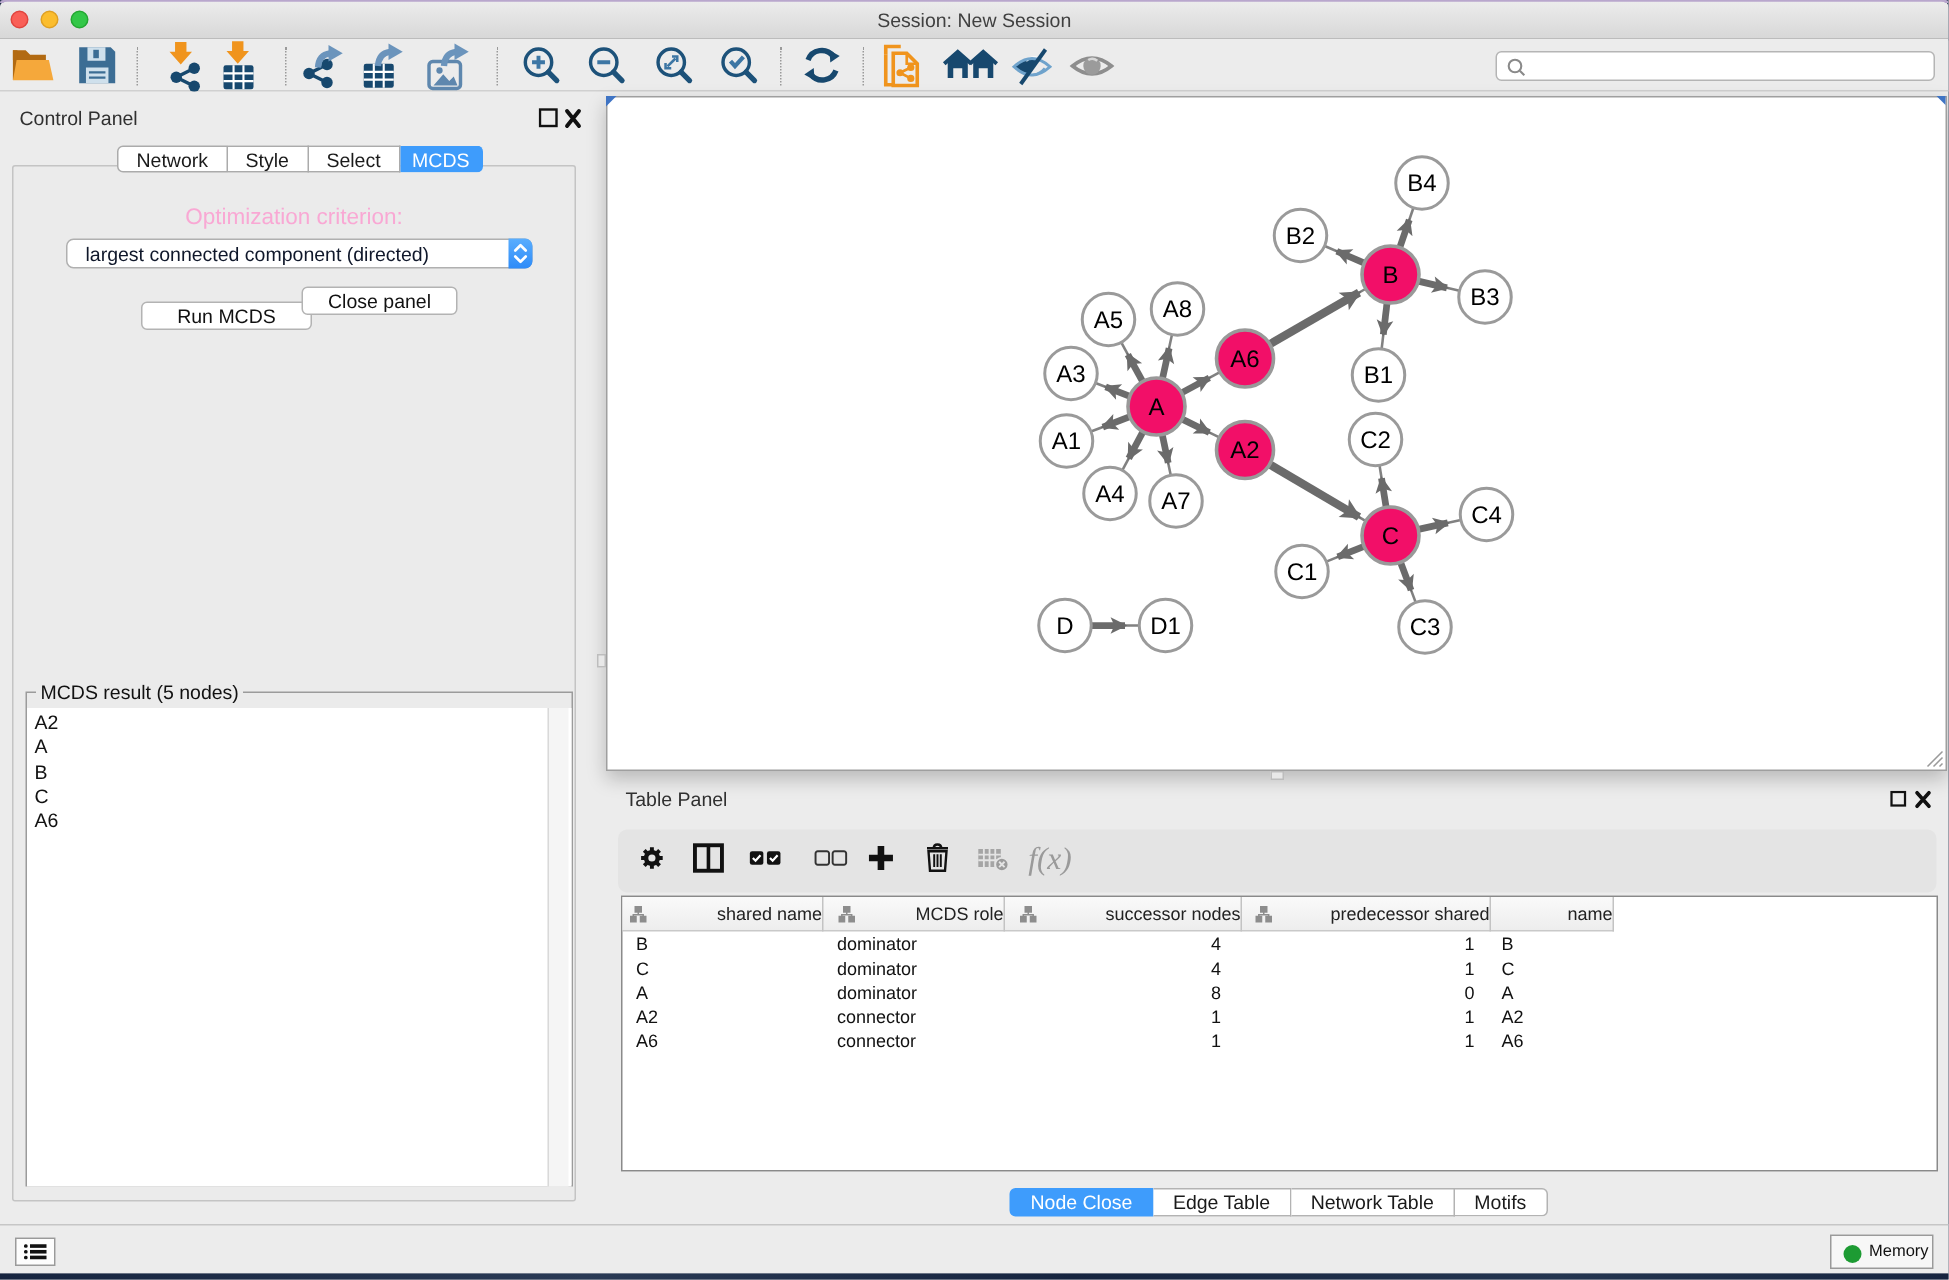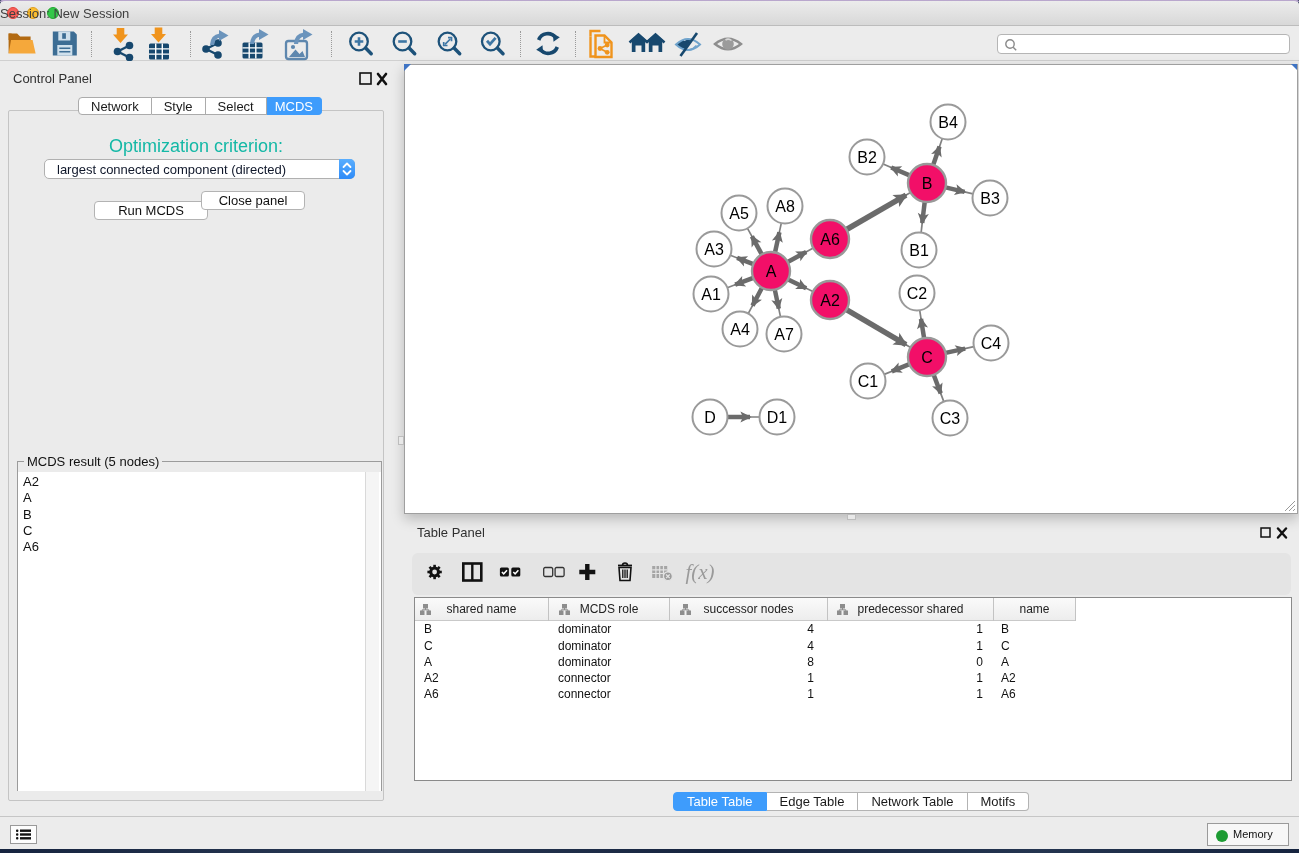--- a/index.html
+++ b/index.html
@@ -7,34 +7,34 @@
 body { font-family:"Liberation Sans", sans-serif; background:#1c2b47; position:relative; }
 .abs { position:absolute; }
 #app { position:absolute; left:0; top:0; width:1299px; height:849px; background:#ececec; border-radius:5px 5px 0 0; }
 #topline { position:absolute; left:0; top:0; width:1299px; height:2px; background:#b9a7cd; border-radius:5px 5px 0 0; }
 
 #titlebar { position:absolute; left:0; top:1px; width:1299px; height:25px; background:linear-gradient(#ececec,#d8d8d8); border-bottom:1px solid #bcbcbc; border-radius:5px 5px 0 0; }
 .tl { position:absolute; top:6px; width:12px; height:12px; border-radius:50%; }
 #titlebar .t1 { left:7px; background:#f95f57; border:0.5px solid #e0443e; }
 #titlebar .t2 { left:27px; background:#fbbd2e; border:0.5px solid #dfa023; }
 #titlebar .t3 { left:47px; background:#33c748; border:0.5px solid #24a732; }
-#title { position:absolute; top:5px; left:0; width:1299px; font-size:13px; color:#404040; }
+#title { position:absolute; top:5px; left:0; width:1299px; text-align:center; font-size:13px; color:#404040; }
 
 #toolbar { position:absolute; left:0; top:27px; width:1299px; height:34px; background:#ececec; border-bottom:1px solid #d0d0d0; }
 .sep { position:absolute; top:4px; height:26px; width:0; border-left:1px dotted #9a9a9a; }
 #search { position:absolute; left:997px; top:7px; width:293px; height:20px; background:#fff; border:1px solid #b5b5b5; border-radius:4px; }
 
 #cpanel-title { position:absolute; left:13px; top:71px; font-size:13px; color:#303030; }
 #cp-inner { position:absolute; left:8px; top:110px; width:376px; height:691px; background:#ebebeb; border:1px solid #c4c4c4; border-radius:2px; }
 .tabrow { position:absolute; display:flex; }
 .tab { font-size:13px; color:#1a1a1a; background:#fff; border:1px solid #ababab; border-left:none; padding:0 12px; height:18px; line-height:17px; text-align:center; }
 .tab.first { border-left:1px solid #ababab; border-radius:4px 0 0 4px; }
 .tab.last { border-radius:0 4px 4px 0; }
 .tab.sel { background:#3e9cfc; color:#fff; border-color:#3e9cfc; padding:0 8px; }
-#optlabel { position:absolute; left:8px; top:136px; width:376px; text-align:center; font-size:18px; color:#14b8a6; }
+#optlabel { position:absolute; left:8px; top:136px; width:376px; text-align:center; font-size:15px; color:#f9a8d4; }
 #dropdown { position:absolute; left:44px; top:159px; width:311px; height:20px; background:#fff; border:1px solid #b0b0b0; border-radius:5px; font-size:13px; color:#0f172a; line-height:19px; padding-left:12px; }
 #dropbtn { position:absolute; right:-1px; top:-1px; width:16px; height:20px; background:linear-gradient(#5aaefe,#2e8bf8); border-radius:0 5px 5px 0; }
 .btn { position:absolute; height:19px; background:#fff; border:1px solid #b3b3b3; border-radius:4px; font-size:13px; color:#111; text-align:center; line-height:18px; }
 
 #fs { position:absolute; left:17px; top:461px; width:365px; height:330px; border:1px solid #9b9b9b; }
 #fs-legend { position:absolute; left:6px; top:-8px; background:#ebebeb; padding:0 3px; font-size:13px; color:#111; }
 #fs-list { position:absolute; left:1px; top:10px; width:345px; height:318px; background:#fff; font-size:13px; color:#111; line-height:16.3px; padding:2px 0 0 4px; }
 #fs-white { position:absolute; left:0px; top:10px; width:363px; height:319px; background:#fff; }
 #fs-sb { position:absolute; right:2px; top:10px; width:14px; height:319px; background:#f5f5f5; border-left:1px solid #d9d9d9; }
 
@@ -42,31 +42,31 @@
 #nettitle { position:absolute; left:0; top:0; width:100%; height:21px; background:linear-gradient(#ededed,#d4d4d4); border-bottom:1px solid #b5b5b5; }
 #nettitle .t1 { left:7.5px; top:5px; width:10.5px; height:10.5px; background:#f95f57; border:0.5px solid #e0443e; }
 #nettitle .t2 { left:27px; top:5px; width:10.5px; height:10.5px; background:#fbbd2e; border:0.5px solid #dfa023; }
 #nettitle .t3 { left:46.5px; top:5px; width:10.5px; height:10.5px; background:#33c748; border:0.5px solid #24a732; }
 #nettitle .nt { position:absolute; width:100%; text-align:center; top:3px; font-size:13px; color:#333; }
 
 #tp-title { position:absolute; left:417px; top:525px; font-size:13px; color:#303030; }
 #tp-toolbar { position:absolute; left:412px; top:553px; width:879px; height:42px; background:#e4e4e4; border-radius:6px; }
 #tbl { position:absolute; left:414px; top:597px; width:878px; height:184px; background:#fff; border:1px solid #8a8a8a; }
 #tbl-head { position:absolute; left:0; top:0; width:661px; height:23px; background:linear-gradient(#fafafa,#ededed); border-bottom:1px solid #c9c9c9; }
-.th { position:absolute; top:0; height:23px; border-right:1px solid #c3c3c3; font-size:12px; color:#222; text-align:center; line-height:23px; }
+.th { position:absolute; top:0; height:23px; border-right:1px solid #c3c3c3; font-size:12px; color:#222; text-align:right; line-height:23px; }
 .trow { position:absolute; font-size:12px; color:#111; height:16.2px; line-height:16.2px; }
 .tabrow2 { position:absolute; left:673px; top:792px; display:flex; }
 .tab2 { font-size:13px; color:#1a1a1a; background:#fff; border:1px solid #b3b3b3; border-left:none; height:19px; line-height:18px; padding:0 13px; }
 .tab2.first { border-left:1px solid #b3b3b3; border-radius:4px 0 0 4px; }
 .tab2.last { border-radius:0 4px 4px 0; }
 .tab2.sel { background:#3e9cfc; color:#fff; border-color:#3e9cfc; }
 
 #statusbar { position:absolute; left:0; top:816px; width:1299px; height:33px; background:#ececec; border-top:1px solid #c6c6c6; }
 #listbtn { position:absolute; left:10px; top:8px; width:27px; height:19px; background:#fdfdfd; border:1px solid #9a9a9a; }
-#membtn { position:absolute; right:10px; top:6px; width:82px; height:23px; background:#f7f7f7; border:1px solid #9a9a9a; font-size:11px; color:#111; }
+#membtn { position:absolute; right:10px; top:6px; width:69px; height:23px; background:#f7f7f7; border:1px solid #9a9a9a; font-size:11px; color:#111; }
 #membtn .dot { position:absolute; left:8px; top:5.5px; width:12px; height:12px; border-radius:50%; background:#1d9b33; }
 #membtn .mt { position:absolute; left:25px; top:4px; }
 #desktop { position:absolute; left:0; top:849px; width:1299px; height:4px; background:linear-gradient(90deg,#16243f,#2a3a55 30%,#16243f 55%,#243550 80%,#16243f); }
 </style>
 </head>
 <body>
 <div id="app"></div>
 <div id="topline"></div>
 <div id="titlebar">
   <div class="tl t1"></div>
@@ -471,21 +471,21 @@
     <div class="trow" style="left:199px;top:72px;width:200px;text-align:right">1</div>
     <div class="trow" style="left:368px;top:72px;width:200px;text-align:right">1</div>
     <div class="trow" style="left:586px;top:72px">A2</div>
   <div class="trow" style="left:9px;top:88.2px">A6</div>
     <div class="trow" style="left:143px;top:88.2px">connector</div>
     <div class="trow" style="left:199px;top:88.2px;width:200px;text-align:right">1</div>
     <div class="trow" style="left:368px;top:88.2px;width:200px;text-align:right">1</div>
     <div class="trow" style="left:586px;top:88.2px">A6</div>
 </div>
 <div class="tabrow2">
-  <div class="tab2 sel first">Table Table</div>
+  <div class="tab2 sel first">Node Close</div>
     <div class="tab2">Edge Table</div>
     <div class="tab2">Network Table</div>
     <div class="tab2 last">Motifs</div>
 </div>
 
 <div id="statusbar">
   <div id="listbtn"><svg width="25" height="17" viewBox="0 0 25 17">
         <g fill="#111">
           <rect x="5" y="3.5" width="2.4" height="2.4" rx="1"></rect>
           <rect x="9" y="3.5" width="11" height="2.4"></rect>

